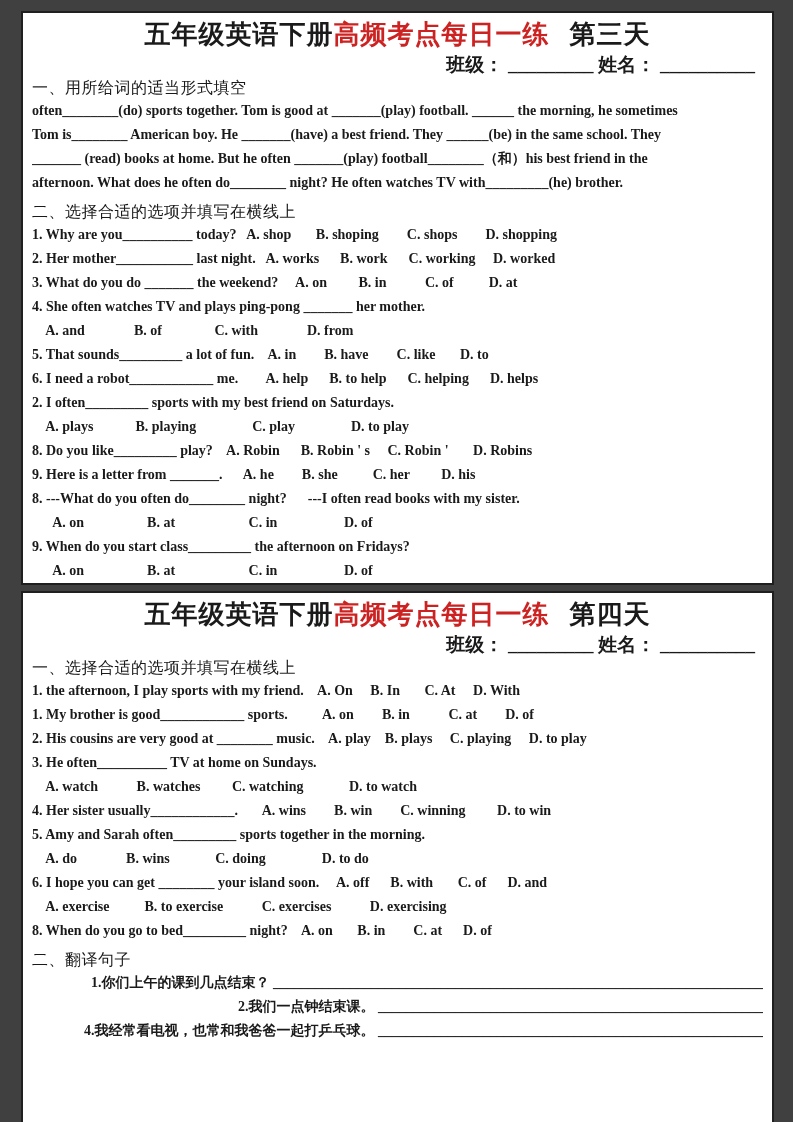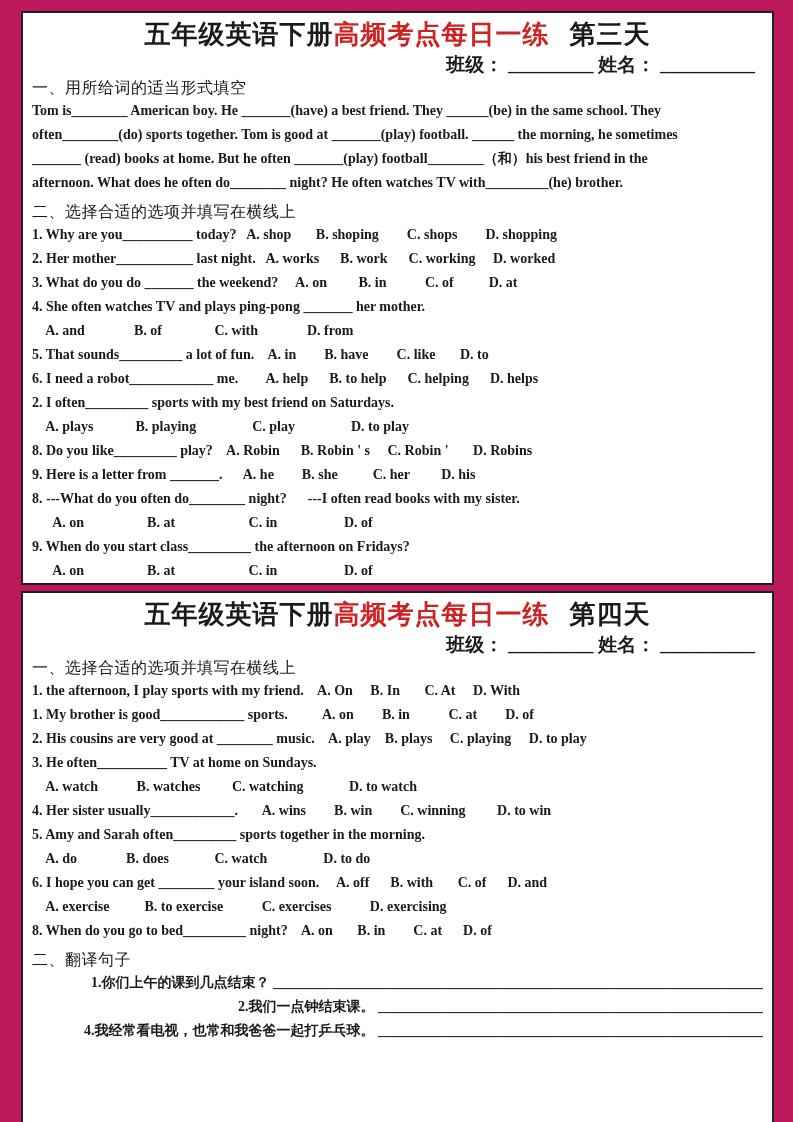--- a/index.html
+++ b/index.html
@@ -1,19 +1,19 @@
 <!DOCTYPE html>
 <html><head>
 <meta charset="utf-8">
 <style>
   html,body{margin:0;padding:0;background:#ffffff;}
   .page{
     position:relative;
     width:793px;height:1122px;
-    background:#be185d;
+    background:#404040;
     overflow:hidden;
     font-family:"Liberation Serif","DejaVu Serif",serif;
     color:#1a1a1a;
   }
   .sheet{
     position:absolute;
     left:21px;right:19px;
     border:2px solid #1f1f1f;
     background:#ffffff;
     padding:4px 9px 0 9px;
@@ -66,22 +66,22 @@
 </style>
 </head>
 <body>
 
 <div class="page">
 
   <div class="sheet sheet-1">
     <div class="title"><span>五年级英语下册</span><span class="t-red" style="color: rgb(204, 34, 34);">高频考点每日一练</span><span class="t-suffix">第三天</span></div>
     <div class="classline">班级： _________ 姓名： __________</div>
     <div class="secheader">一、用所给词的适当形式填空</div>
+    <div class="line">often________(do) sports together. Tom is good at _______(play) football. ______ the morning, he sometimes</div>
     <div class="line">Tom is________ American boy. He _______(have) a best friend. They ______(be) in the same school. They</div>
-    <div class="line">often________(do) sports together. Tom is good at _______(play) football. ______ the morning, he sometimes</div>
     <div class="line">_______ (read) books at home. But he often _______(play) football________（和）his best friend in the</div>
     <div class="line">afternoon. What does he often do________ night? He often watches TV with_________(he) brother.</div>
     <div class="secheader gap">二、选择合适的选项并填写在横线上</div>
     <div class="line">1. Why are you__________ today?   A. shop       B. shoping        C. shops        D. shopping</div>
     <div class="line">2. Her mother___________ last night.   A. works      B. work      C. working     D. worked</div>
     <div class="line">3. What do you do _______ the weekend?     A. on         B. in           C. of          D. at</div>
     <div class="line">4. She often watches TV and plays ping-pong _______ her mother.</div>
     <div class="line">    A. and              B. of               C. with              D. from</div>
     <div class="line">5. That sounds_________ a lot of fun.    A. in        B. have        C. like       D. to</div>
     <div class="line">6. I need a robot____________ me.        A. help      B. to help      C. helping      D. helps</div>
@@ -99,21 +99,21 @@
     <div class="title"><span>五年级英语下册</span><span class="t-red" style="color: rgb(204, 34, 34);">高频考点每日一练</span><span class="t-suffix">第四天</span></div>
     <div class="classline">班级： _________ 姓名： __________</div>
     <div class="secheader">一、选择合适的选项并填写在横线上</div>
     <div class="line">1. the afternoon, I play sports with my friend.    A. On     B. In       C. At     D. With</div>
     <div class="line">1. My brother is good____________ sports.          A. on        B. in           C. at        D. of</div>
     <div class="line">2. His cousins are very good at ________ music.    A. play    B. plays     C. playing     D. to play</div>
     <div class="line">3. He often__________ TV at home on Sundays.</div>
     <div class="line">    A. watch           B. watches         C. watching             D. to watch</div>
     <div class="line">4. Her sister usually____________.       A. wins        B. win        C. winning         D. to win</div>
     <div class="line">5. Amy and Sarah often_________ sports together in the morning.</div>
-    <div class="line">    A. do              B. does             C. watch                D. to do</div>
+    <div class="line">    A. do              B. wins             C. doing                D. to do</div>
     <div class="line">6. I hope you can get ________ your island soon.     A. off      B. with       C. of      D. and</div>
     <div class="line">    A. exercise          B. to exercise           C. exercises           D. exercising</div>
     <div class="line">8. When do you go to bed_________ night?    A. on       B. in        C. at      D. of</div>
     <div class="secheader gap">二、翻译句子</div>
     <div class="tline">1.你们上午的课到几点结束？ ______________________________________________________________________</div>
     <div class="tline">2.我们一点钟结束课。 _______________________________________________________</div>
     <div class="tline">4.我经常看电视，也常和我爸爸一起打乒乓球。 _______________________________________________________</div>
   </div>
 
 </div>

